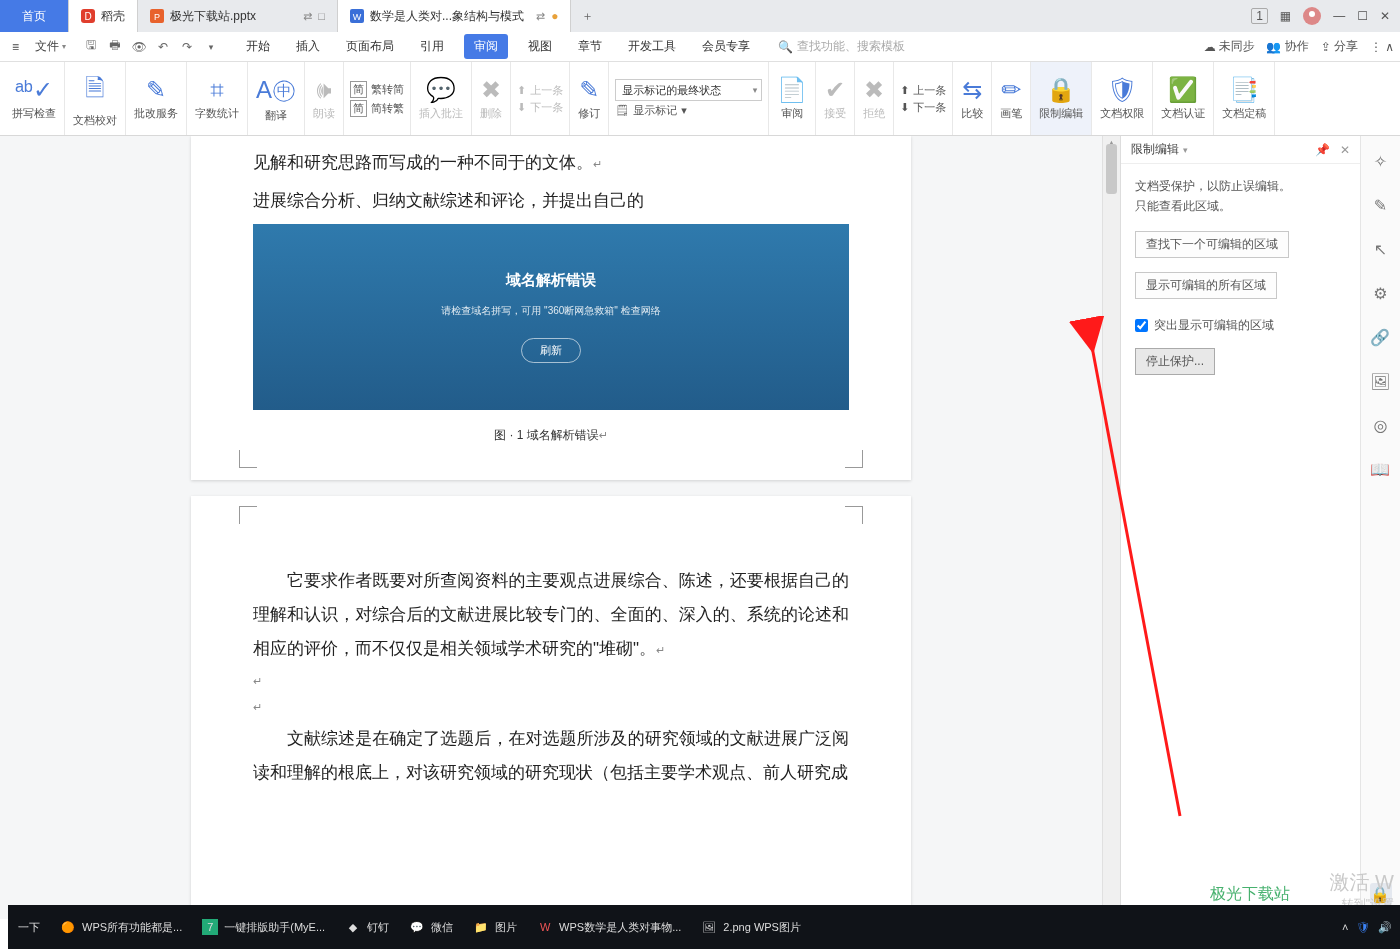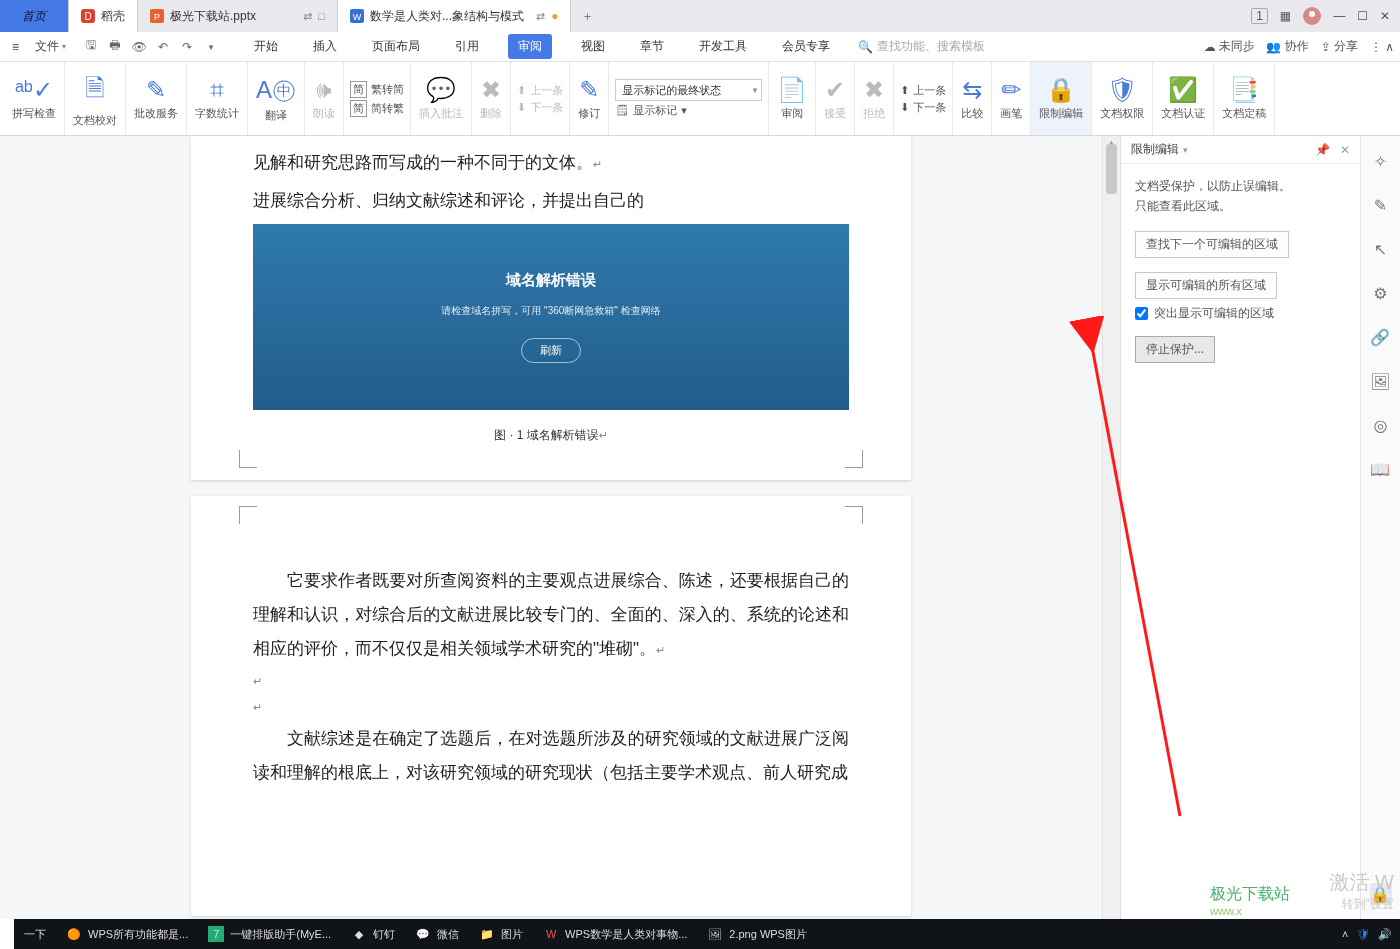--- a/index.html
+++ b/index.html
@@ -1,36 +1,36 @@
 <!DOCTYPE html>
 <html><head>
 <meta charset="utf-8">
 <style>
 * { margin:0; padding:0; box-sizing:border-box; font-family:"Microsoft YaHei",Arial,sans-serif; }
 body { background:#fff; width:1400px; height:949px; overflow:hidden; position:relative; font-size:12px; color:#333; }
 
 
 .titlebar { height:32px; background:#e8eaed; display:flex; align-items:center; }
 .tab { height:32px; display:flex; align-items:center; padding:0 12px; gap:6px; border-right:1px solid #d0d0d0; cursor:pointer; min-width:60px; }
-.tab.home { background:#457ae6; color:#0f172a; padding:0 22px;font-style:italic; }
+.tab.home { background:#457ae6; color:#ffffff; padding:0 22px; }
 .tab.docer { background:#fff; }
 .tab.active { background:#fff; }
 .tab .icon { width:14px; height:14px; display:inline-flex; }
 .tab .close { color:#888; font-size:11px; }
 .newtab { width:32px; text-align:center; color:#666; cursor:pointer; }
 .win-controls { margin-left:auto; display:flex; align-items:center; gap:12px; padding:0 10px; color:#555; }
 .win-controls span { cursor:pointer; font-size:12px; }
 
 
 .menurow { height:30px; display:flex; align-items:center; border-bottom:1px solid #e0e0e0; padding:0 6px; gap:4px; }
 .menubtn { display:flex; align-items:center; gap:3px; padding:2px 6px; cursor:pointer; color:#444; }
 .menubtn .caret { font-size:8px; color:#888; }
 .qat { display:flex; gap:6px; margin-left:6px; }
 .qat span { width:18px; height:18px; display:inline-flex; align-items:center; justify-content:center; color:#666; cursor:pointer; }
-.ribbon-tabs { display:flex; gap:23px; margin-left:24px; }
+.ribbon-tabs { display:flex; gap:14px; margin-left:16px; }
 .ribbon-tab { padding:4px 6px; cursor:pointer; color:#333; }
 .ribbon-tab.active { background:#457ae6; color:#fff; border-radius:3px; padding:4px 10px; }
 .search-box { margin-left:18px; color:#aaa; display:flex; align-items:center; gap:4px; cursor:text; }
 .menurow-right { margin-left:auto; display:flex; gap:12px; align-items:center; color:#555; }
 .menurow-right span { cursor:pointer; display:flex; align-items:center; gap:3px; }
 
 
 .ribbon { height:74px; border-bottom:1px solid #d8d8d8; display:flex; align-items:center; padding:0 4px; }
 .rgroup { display:flex; flex-direction:column; align-items:center; justify-content:center; height:100%; padding:0 8px; border-right:1px solid #e8e8e8; gap:2px; cursor:pointer; }
 .rgroup .ricon { font-size:24px; color:#4a7bd8; }
@@ -65,33 +65,33 @@
 
 
 .side-panel { width:240px; border-left:1px solid #ddd; background:#fff; display:flex; flex-direction:column; }
 .sp-head { height:28px; display:flex; align-items:center; padding:0 10px; border-bottom:1px solid #eee; font-size:12px; color:#444; }
 .sp-head .sp-title { display:flex; align-items:center; gap:4px; }
 .sp-head .sp-right { margin-left:auto; display:flex; gap:10px; color:#999; }
 .sp-body { padding:12px 14px; font-size:12px; color:#555; }
 .sp-body p { line-height:1.7; }
 .sp-btn { display:inline-block; border:1px solid #c8c8c8; background:#fdfdfd; padding:4px 10px; margin-top:14px; cursor:pointer; font-size:12px; }
 .sp-btn.pressed { background:#e8e8e8; border-color:#aaa; }
-.sp-chk { display:flex; align-items:center; gap:6px; margin-top:6px; }
+.sp-chk { display:flex; align-items:center; gap:6px; margin-top:18px; }
 .sp-chk input { width:13px; height:13px; }
 
 
 .right-strip { width:40px; border-left:1px solid #e5e5e5; background:#fafafa; display:flex; flex-direction:column; align-items:center; padding-top:14px; gap:22px; }
 .right-strip span { width:22px; height:22px; display:flex; align-items:center; justify-content:center; color:#777; cursor:pointer; font-size:16px; }
 .right-strip span.active { background:#e4e8ef; border-radius:3px; }
 
 
 .red-arrow { position:absolute; pointer-events:none; }
 
 
-.taskbar { position:absolute; bottom:0; left:14px; right:0; height:30px; background:#101318; display:flex; align-items:center; color:#ddd; font-size:11px; }
+.taskbar { position:absolute; bottom:0; left:8px; right:0; height:44px; background:#101318; display:flex; align-items:center; color:#ddd; font-size:11px; }
 .taskbar .titem { display:flex; align-items:center; gap:6px; padding:0 10px; height:100%; cursor:pointer; }
 .taskbar .ticon { width:16px; height:16px; display:inline-flex; align-items:center; justify-content:center; }
 .taskbar .tray { margin-left:auto; display:flex; align-items:center; gap:8px; padding:0 8px; }
 
 
 .watermark { position:absolute; right:6px; bottom:36px; text-align:right; pointer-events:none; }
 .watermark .w1 { font-size:20px; color:#c9c9c9; }
 .watermark .w2 { font-size:12px; color:#c9c9c9; }
 .logo-wm { position:absolute; right:110px; bottom:32px; font-size:11px; color:#1a9e4b; opacity:.8; }
 .logo-wm .l1 { color:#1a9e4b; font-weight:normal; font-size:16px; }

